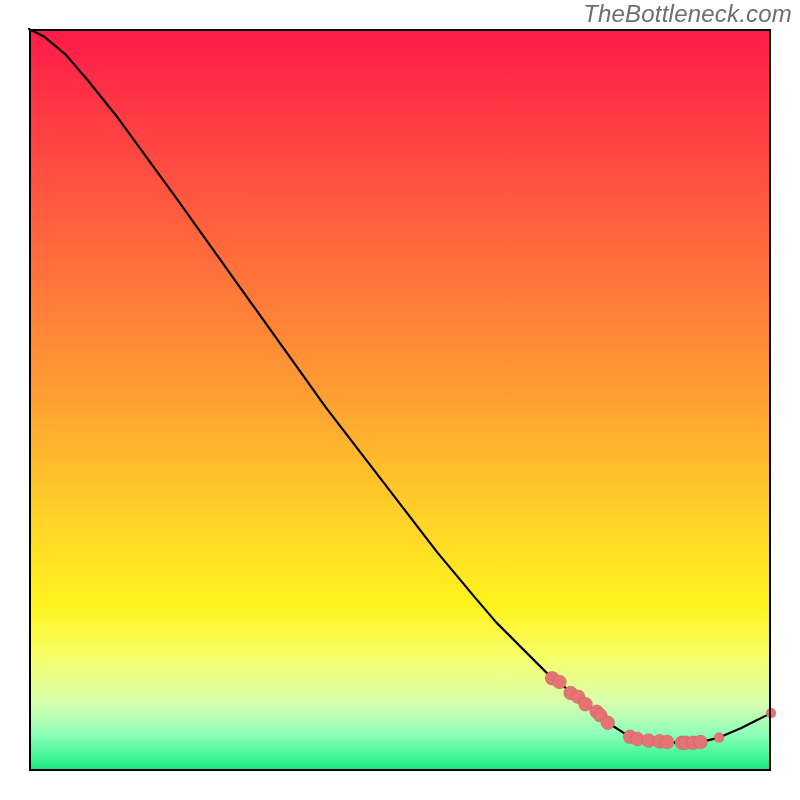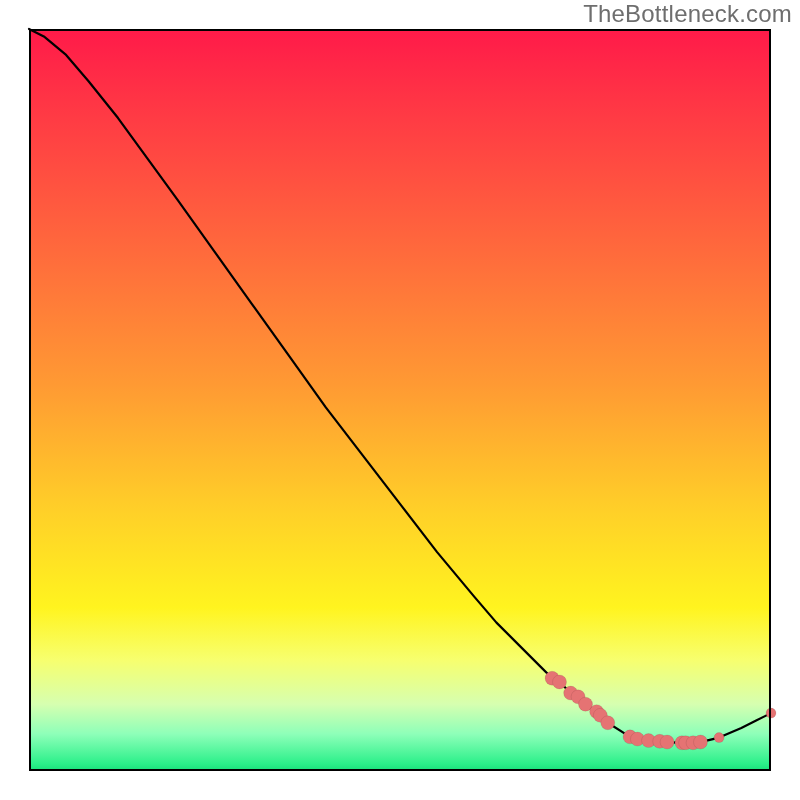--- a/index.html
+++ b/index.html
@@ -8,20 +8,21 @@
     width: 800px;
     height: 800px;
     overflow: hidden;
     background: #ffffff;
     font-family: Arial, Helvetica, sans-serif;
   }
   .wrap {
     position: relative;
     width: 800px;
     height: 800px;
+    font-style: italic;
   }
   .watermark {
     position: absolute;
     top: 0px;
     right: 8px;
     color: #6e6e6e;
     font-size: 24px;
     letter-spacing: 0.2px;
     z-index: 20;
   }

